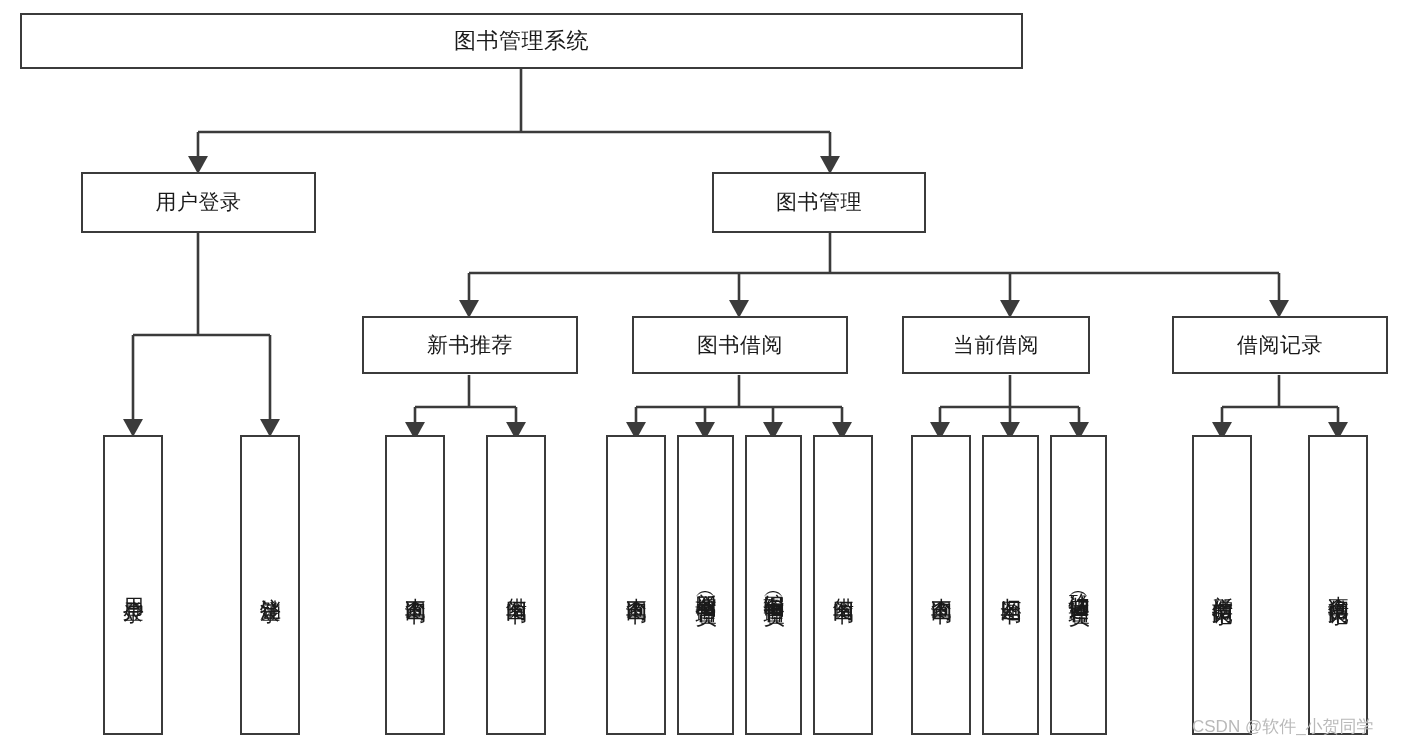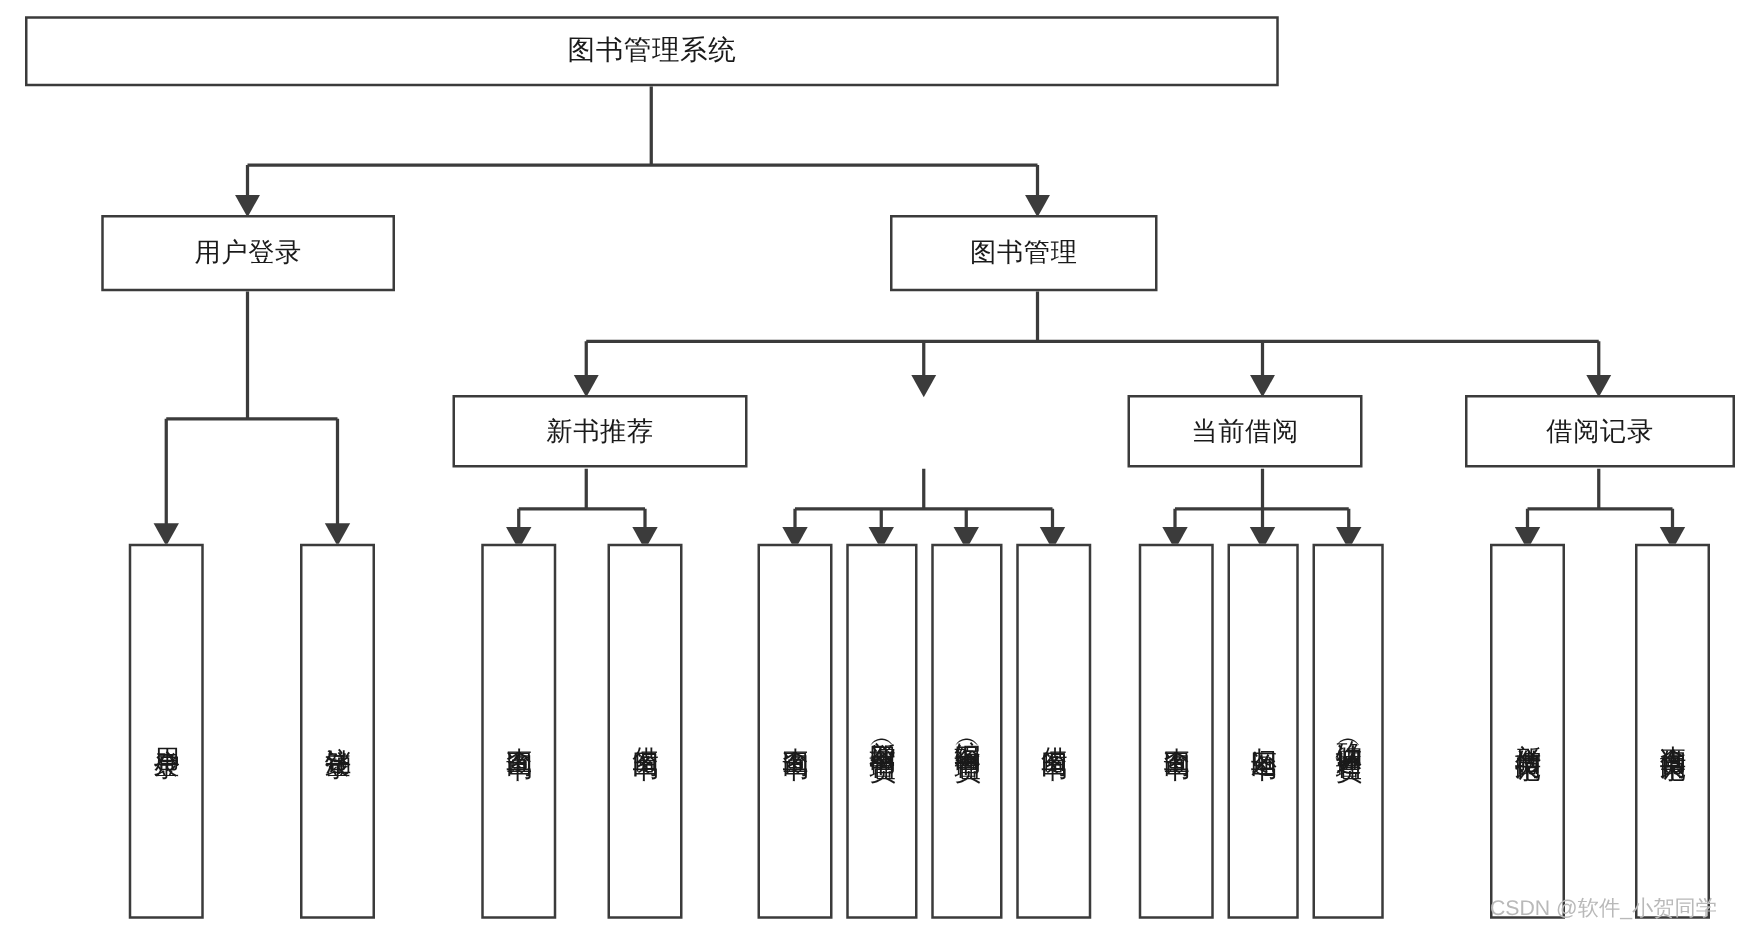--- a/index.html
+++ b/index.html
@@ -137,22 +137,25 @@
     <span class="node-label">图书管理系统</span>
   </div>
 
   <div class="node horiz" style="left:81px; top:172px; width:235px; height:61px;">
     <span class="node-label">用户登录</span>
   </div>
   <div class="node horiz" style="left:712px; top:172px; width:214px; height:61px;">
     <span class="node-label">图书管理</span>
   </div>
 
-  <div class="node horiz" style="left:362px; top:316px; width:236px; height:58px;">
+  <div class="node horiz" style="left:362px; top:316px; width:216px; height:58px;">
     <span class="node-label">新书推荐</span>
+  </div>
+  <div class="node horiz" style="left:632px; top:316px; width:216px; height:58px;">
+    <span class="node-label">图书借阅</span>
   </div>
   <div class="node horiz" style="left:902px; top:316px; width:188px; height:58px;">
     <span class="node-label">当前借阅</span>
   </div>
   <div class="node horiz" style="left:1172px; top:316px; width:216px; height:58px;">
     <span class="node-label">借阅记录</span>
   </div>
 
   <div class="node leaf" style="left:103px; top:435px; width:60px; height:300px;">
     <span class="node-label">用户登录</span>

